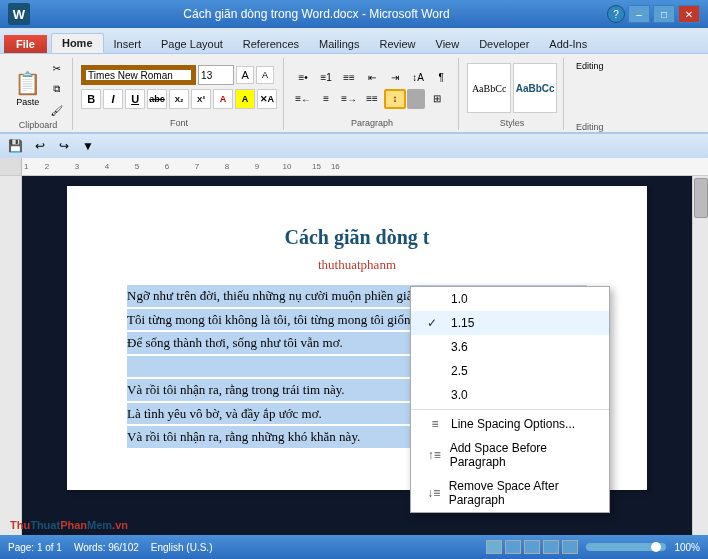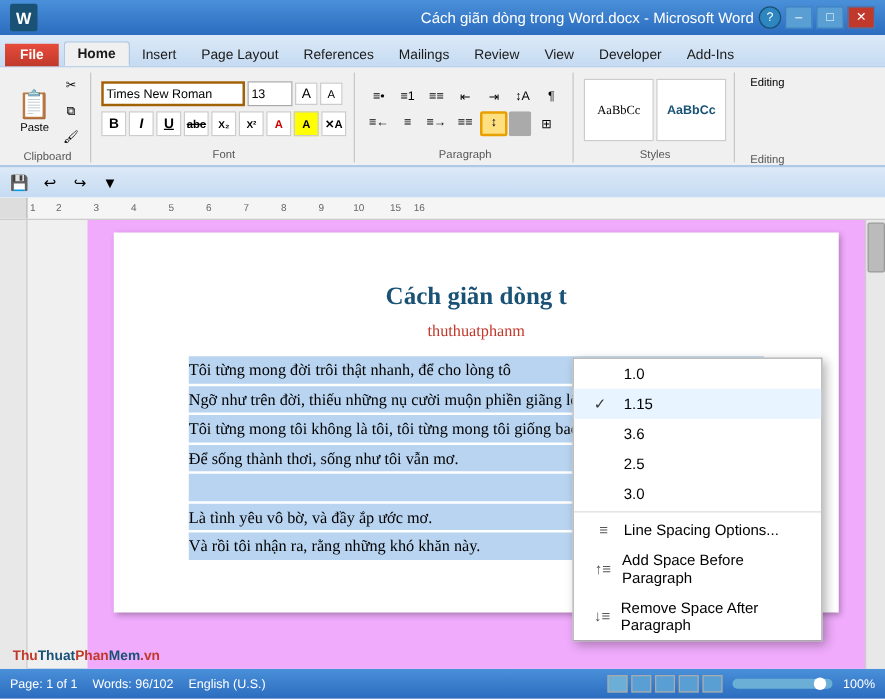--- a/index.html
+++ b/index.html
@@ -10,21 +10,21 @@
       background: linear-gradient(to bottom, #4a90d9, #2b6cbf);
       height: 28px;
       display: flex;
       align-items: center;
       justify-content: space-between;
       padding: 0 8px;
       color: white;
     }
     .title-bar-left { display: flex; align-items: center; gap: 6px; }
     .word-logo { width: 22px; height: 22px; background: #1a5276; color: white; font-weight: bold; font-size: 13px; display: flex; align-items: center; justify-content: center; border-radius: 2px; }
-    .title-bar-center { flex: 1; text-align: right; font-size: 12px; font-weight: normal; }
+    .title-bar-center { flex: 1; text-align: center; font-size: 12px; font-weight: normal; }
     .title-btn { width: 22px; height: 18px; background: #5a9fd4; border: 1px solid #3a7fc1; color: white; font-size: 10px; display: flex; align-items: center; justify-content: center; cursor: pointer; }
     .title-btn.close { background: #c0392b; }
     .help-btn { width: 18px; height: 18px; background: #2e86c1; border: 1px solid #1a5276; color: white; font-size: 10px; border-radius: 50%; display: flex; align-items: center; justify-content: center; margin-left: 4px; }
 
     
     .ribbon-tabs {
       background: linear-gradient(to bottom, #dce9f7, #c5dbf2);
       height: 26px;
       display: flex;
       align-items: flex-end;
@@ -101,25 +101,25 @@
       border-radius: 2px;
       font-size: 10px;
       height: 20px;
       display: flex;
       align-items: center;
       justify-content: center;
     }
 
     
     .font-row { display: flex; align-items: center; gap: 2px; margin-bottom: 2px; }
-    .font-select { width: 115px; height: 20px; font-size: 10px; border: 2px solid #a16207; padding: 1px 2px; }
+    .font-select { width: 115px; height: 20px; font-size: 10px; border: 5px solid #a16207; padding: 1px 2px; }
     .font-size-select { width: 36px; height: 20px; font-size: 10px; border: 1px solid #aaa; padding: 1px 2px; }
     .font-btn { width: 20px; height: 20px; font-size: 11px; border: 1px solid #ccc; background: white; cursor: pointer; display: flex; align-items: center; justify-content: center; font-weight: bold; }
     .para-row { display: flex; gap: 1px; align-items: center; }
-    .style-btn { width: 56px; height: 50px; border: 1px solid #ccc; background: white; font-size: 9px; cursor: pointer; display: flex; align-items: center; justify-content: center; }
+    .style-btn { width: 44px; height: 50px; border: 1px solid #ccc; background: white; font-size: 9px; cursor: pointer; display: flex; align-items: center; justify-content: center; }
 
     
     .quick-access {
       background: linear-gradient(to bottom, #dce9f7, #c5dbf2);
       height: 24px;
       display: flex;
       align-items: center;
       padding: 0 6px;
       gap: 4px;
     }
@@ -144,25 +144,24 @@
     
     .doc-area {
       display: flex;
       height: calc(559px - 28px - 26px - 80px - 24px - 18px - 24px);
     }
 
     .scroll-left { width: 22px; background: #e8e8e8; border-right: 1px solid #ccc; }
 
     .doc-content {
       flex: 1;
-      background: #f0abfc;
+      background: #0f172a;
       overflow-y: auto;
       padding: 10px;
       position: relative;
-      margin-left: 48px;
     }
 
     .page {
       background: white;
       width: 580px;
       margin: 0 auto;
       padding: 40px 60px;
       box-shadow: 2px 2px 5px rgba(0,0,0,0.3);
       min-height: 300px;
       position: relative;
@@ -408,25 +407,25 @@
     <span style="font-size:8px;color:#666;padding-left:10px">16</span>
   </div>
 </div>
 
 <div class="doc-area">
   <div class="scroll-left"></div>
   <div class="doc-content">
     <div class="page">
       <div class="page-title">Cách giãn dòng t</div>
       <div class="page-subtitle">thuthuatphanm</div>
-      <div class="page-text">Tôi từng mong đời trôi thật nhanh, để cho lòng tô</div>
       <div class="page-text">Ngỡ như trên đời, thiếu những nụ cười muộn phiền giãng lối khắp nơi.</div>
       <div class="page-text">Tôi từng mong tôi không là tôi, tôi từng mong tôi giống bao người.</div>
       <div class="page-text">Để sống thành thơi, sống như tôi vẫn mơ.</div>
       <div class="page-text">&nbsp;</div>
+      <div class="page-text">Và rồi tôi nhận ra, rằng trong trái tim này.</div>
       <div class="page-text">Là tình yêu vô bờ, và đầy ắp ước mơ.</div>
       <div class="page-text">Và rồi tôi nhận ra, rằng những khó khăn này.</div>
     </div>
 
     <div class="dropdown-overlay">
       <div class="dropdown-menu">
         <div class="dropdown-item">
           <span class="check-mark"></span>
           <span>1.0</span>
         </div>

